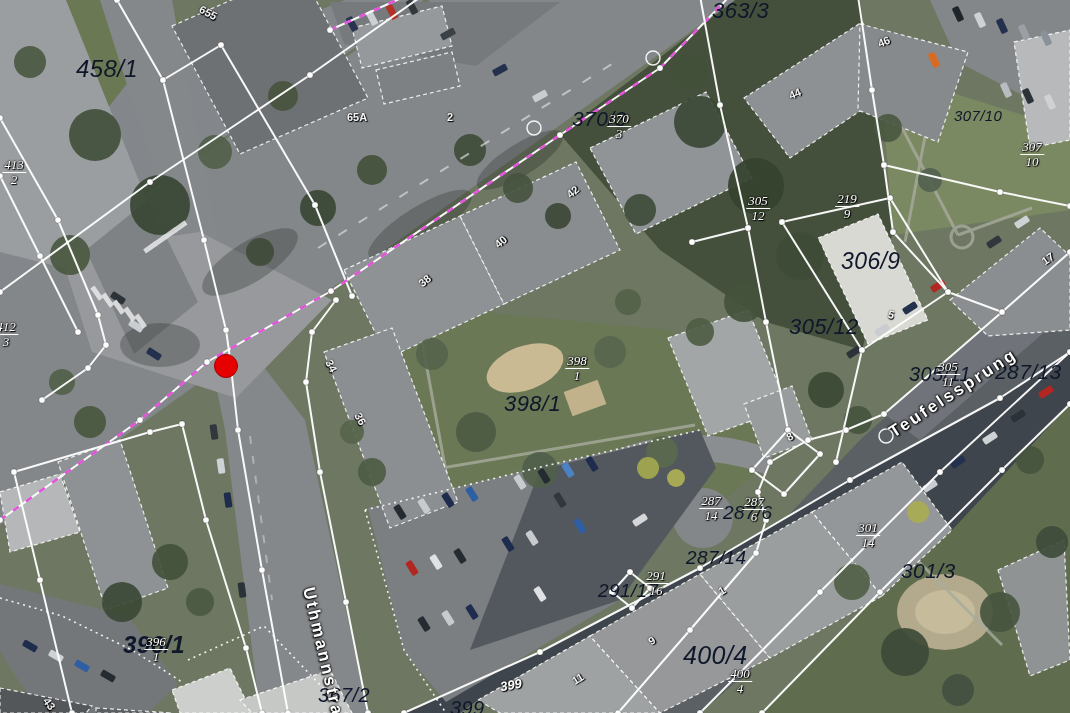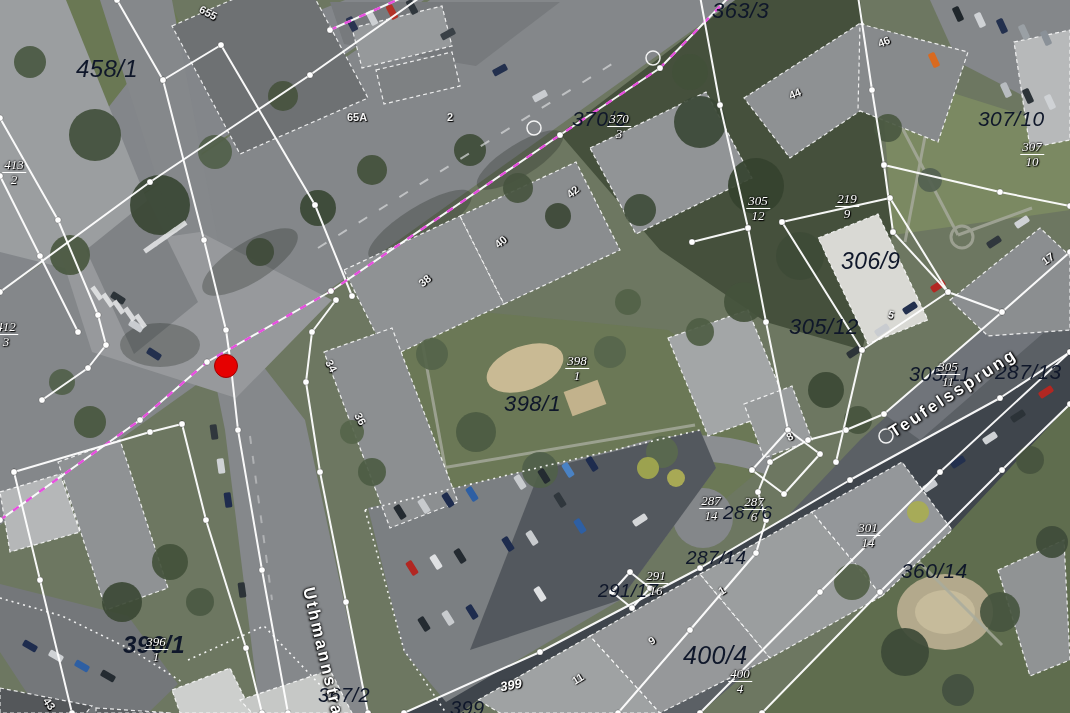--- a/index.html
+++ b/index.html
@@ -359,27 +359,27 @@
       <circle cx="534" cy="128" r="7"></circle>
         <circle cx="653" cy="58" r="7"></circle>
         <circle cx="886" cy="436" r="7"></circle>
     </g>
     <circle id="marker" cx="226" cy="366" r="11.5" fill="#e60000" stroke="#a00000" stroke-width="1"></circle>
   </svg>
   <div id="labels">
       <div class="plabel" style="left: 76px; top: 57px; font-size: 24px;">458/1</div>
       <div class="plabel" style="left: 712px; top: 0px; font-size: 22px;">363/3</div>
       <div class="plabel" style="left: 572px; top: 108px; font-size: 21px;">370/3</div>
-      <div class="plabel" style="left: 954px; top: 108px; font-size: 21px; margin-left: 24px;">307/10</div>
+      <div class="plabel" style="left: 954px; top: 108px; font-size: 15px;">307/10</div>
       <div class="plabel" style="left: 841px; top: 250px; font-size: 23px;">306/9</div>
       <div class="plabel" style="left: 789px; top: 316px; font-size: 22px;">305/12</div>
       <div class="plabel" style="left: 504px; top: 393px; font-size: 22px;">398/1</div>
       <div class="plabel" style="left: 909px; top: 364px; font-size: 20px;">305/11</div>
       <div class="plabel" style="left: 995px; top: 361px; font-size: 21px;">287/13</div>
-      <div class="plabel" style="left: 901px; top: 560px; font-size: 21px;">360/14</div>
+      <div class="plabel" style="left: 901px; top: 560px; font-size: 21px;">301/3</div>
       <div class="plabel" style="left: 686px; top: 548px; font-size: 19px;">287/14</div>
       <div class="plabel" style="left: 723px; top: 503px; font-size: 19px;">287/6</div>
       <div class="plabel" style="left: 598px; top: 581px; font-size: 19px;">291/17</div>
       <div class="plabel" style="left: 683px; top: 643px; font-size: 25px;">400/4</div>
       <div class="plabel" style="left: 318px; top: 685px; font-size: 20px;">367/2</div>
       <div class="plabel" style="left: 123px; top: 633px; font-size: 24px; font-weight: bold;">396/1</div>
       <div class="plabel" style="left: 450px; top: 698px; font-size: 20px;">399</div>
       <div class="fraction" style="left: 14px; top: 158px;">
         <span class="num">413</span>
         <span class="den">2</span>

